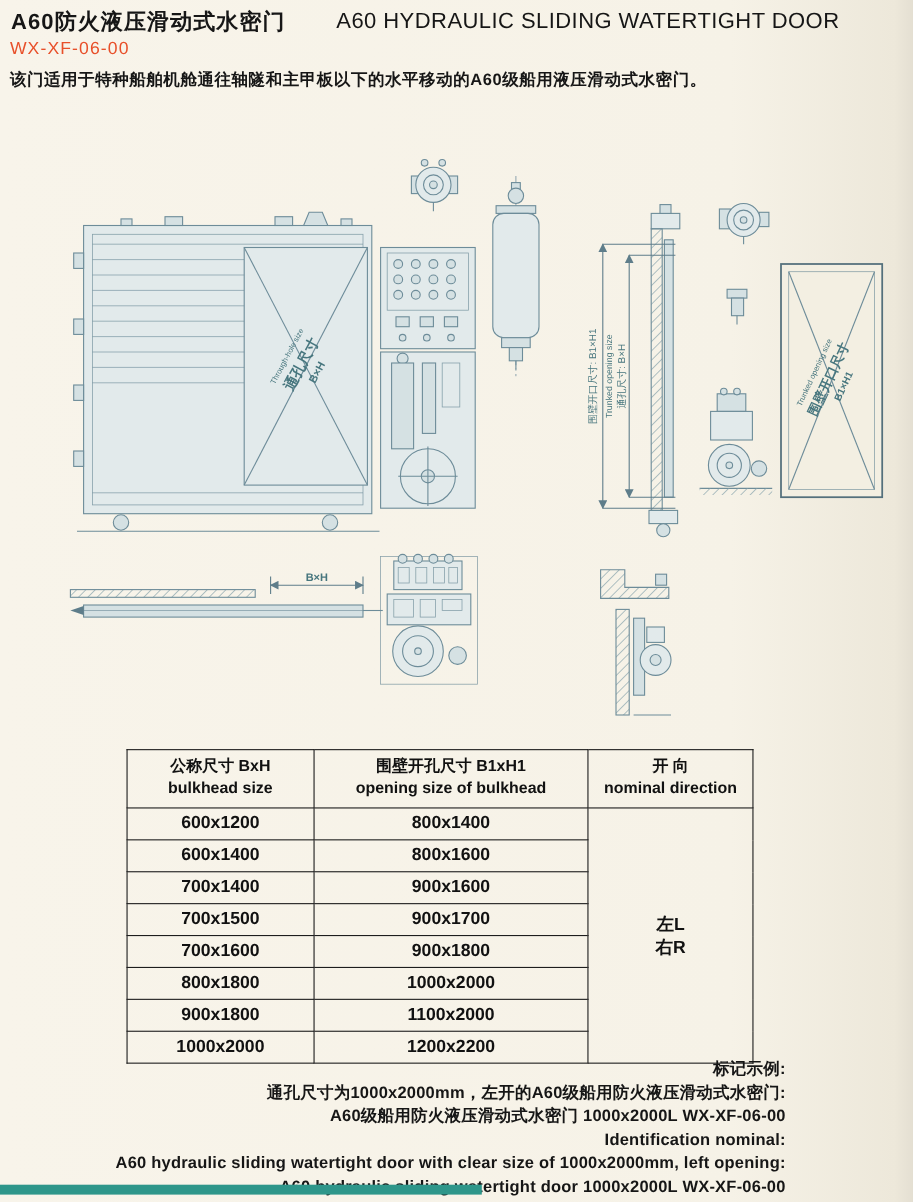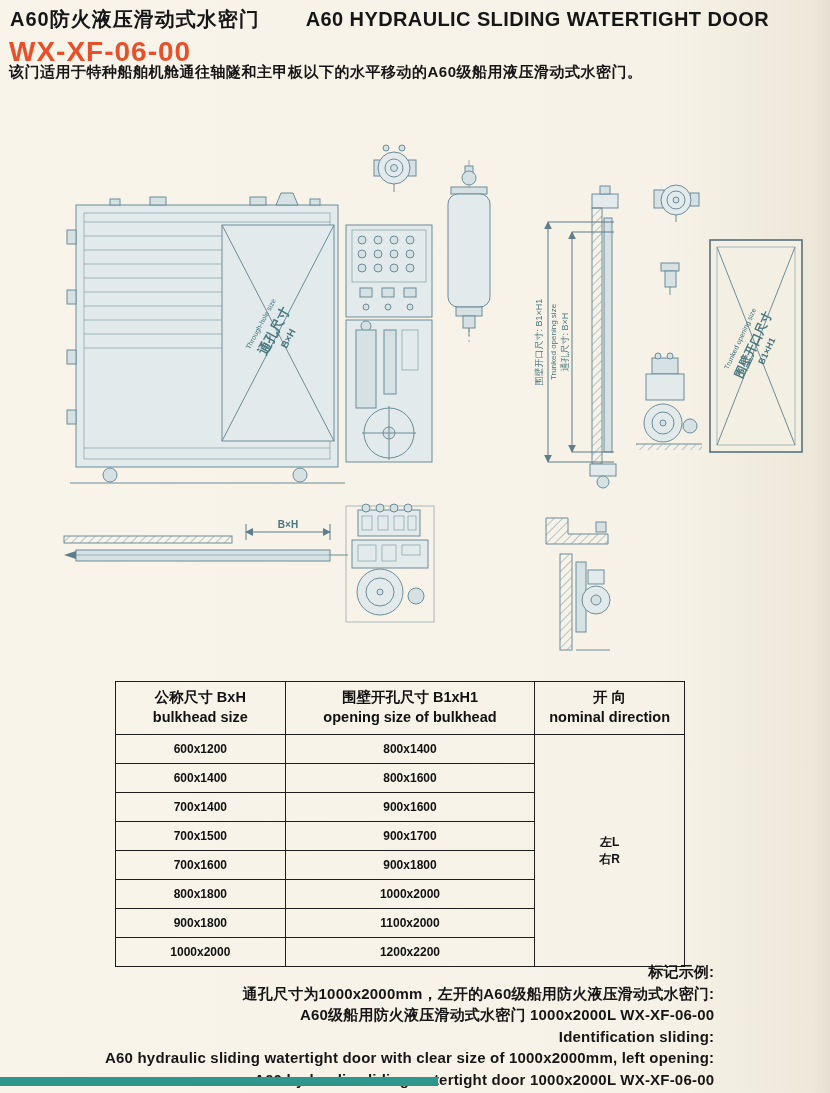--- a/index.html
+++ b/index.html
@@ -4,38 +4,38 @@
 <style>
   html,body { margin:0; padding:0; background:#ffffff; }
   .page {
     position:relative; width:830px; height:1093px; overflow:hidden;
     background:linear-gradient(90deg,#f8f4ea 0%,#f6f2e7 80%,#ede8da 98%,#e4dfd2 100%);
     font-family:"Liberation Sans", sans-serif; color:#161616;
   }
   
   .title-row { position:absolute; top:6px; left:10px; width:812px; display:flex; gap:46px; align-items:center; }
   .title-zh { font-size:20px; font-weight:bold; letter-spacing:1px; }
-  .title-en { font-size:20px; font-weight:bold; letter-spacing:0.4px; }
-  .model { position:absolute; top:36px; left:9px; font-size:28px; font-weight:bold; color:#e8502a; letter-spacing:1px; }
+  .title-en { font-size:20px; font-weight:normal; letter-spacing:0.4px; }
+  .model { position:absolute; top:36px; left:9px; font-size:16px; font-weight:normal; color:#e8502a; letter-spacing:1px; }
   .descr { position:absolute; top:63px; left:9px; font-size:15px; font-weight:bold; letter-spacing:0.5px; }
   
   .drawings { position:absolute; top:130px; left:0; width:830px; height:560px; }
   .ln   { stroke:#6d8c99; fill:none; stroke-width:1; }
   .lnF  { stroke:#6d8c99; fill:none; stroke-width:0.7; opacity:0.8; }
   .fl   { fill:#e2eaeb; stroke:#6d8c99; stroke-width:1; }
   .fl2  { fill:#d5e1e3; stroke:#6d8c99; stroke-width:1; }
   .flc  { fill:#f3efe2; stroke:#54707c; stroke-width:1.6; }
   .dim  { stroke:#5e7d8a; stroke-width:1; fill:none; }
   .cl   { stroke:#7d99a5; stroke-width:0.8; fill:none; stroke-dasharray:7 3 2 3; }
   .dtxt { fill:#47767e; font-family:"Liberation Sans", sans-serif; }
   
   .spec-table { position:absolute; top:681px; left:115px; width:570px; border-collapse:collapse; background:transparent; }
   .spec-table th, .spec-table td { border:1px solid #1d1d1d; text-align:center; vertical-align:middle; color:#111; }
   .spec-table th { height:50px; font-size:14.5px; font-weight:bold; line-height:1.35; }
-  .spec-table td { height:26px; font-size:12px; font-weight:bold; }
+  .spec-table td { height:26px; font-size:16px; font-weight:bold; }
   .dir-cell div { margin:0 0; }
   
   .notes { position:absolute; top:961px; left:105px; font-size:15px; font-weight:bold; line-height:1.44; letter-spacing:0.2px;text-align:right; }
   
   .bottom-bar { position:absolute; left:0; bottom:7px; width:438px; height:9px; background:#2e968a; }
 </style>
 </head>
 <body>
 
 <div class="page">
@@ -331,19 +331,19 @@
         <td>1000x2000</td>
         <td>1200x2200</td>
       </tr>
     </tbody>
   </table>
 
   <div class="notes">
     <div>标记示例:</div>
     <div>通孔尺寸为1000x2000mm，左开的A60级船用防火液压滑动式水密门:</div>
     <div>A60级船用防火液压滑动式水密门 1000x2000L WX-XF-06-00</div>
-    <div>Identification sliding:</div>
+    <div>Identification nominal:</div>
     <div>A60 hydraulic sliding watertight door with clear size of 1000x2000mm, left opening:</div>
     <div>A60 hydraulic sliding watertight door 1000x2000L WX-XF-06-00</div>
   </div>
 
   <div class="bottom-bar"></div>
 </div>
 
 </body></html>

